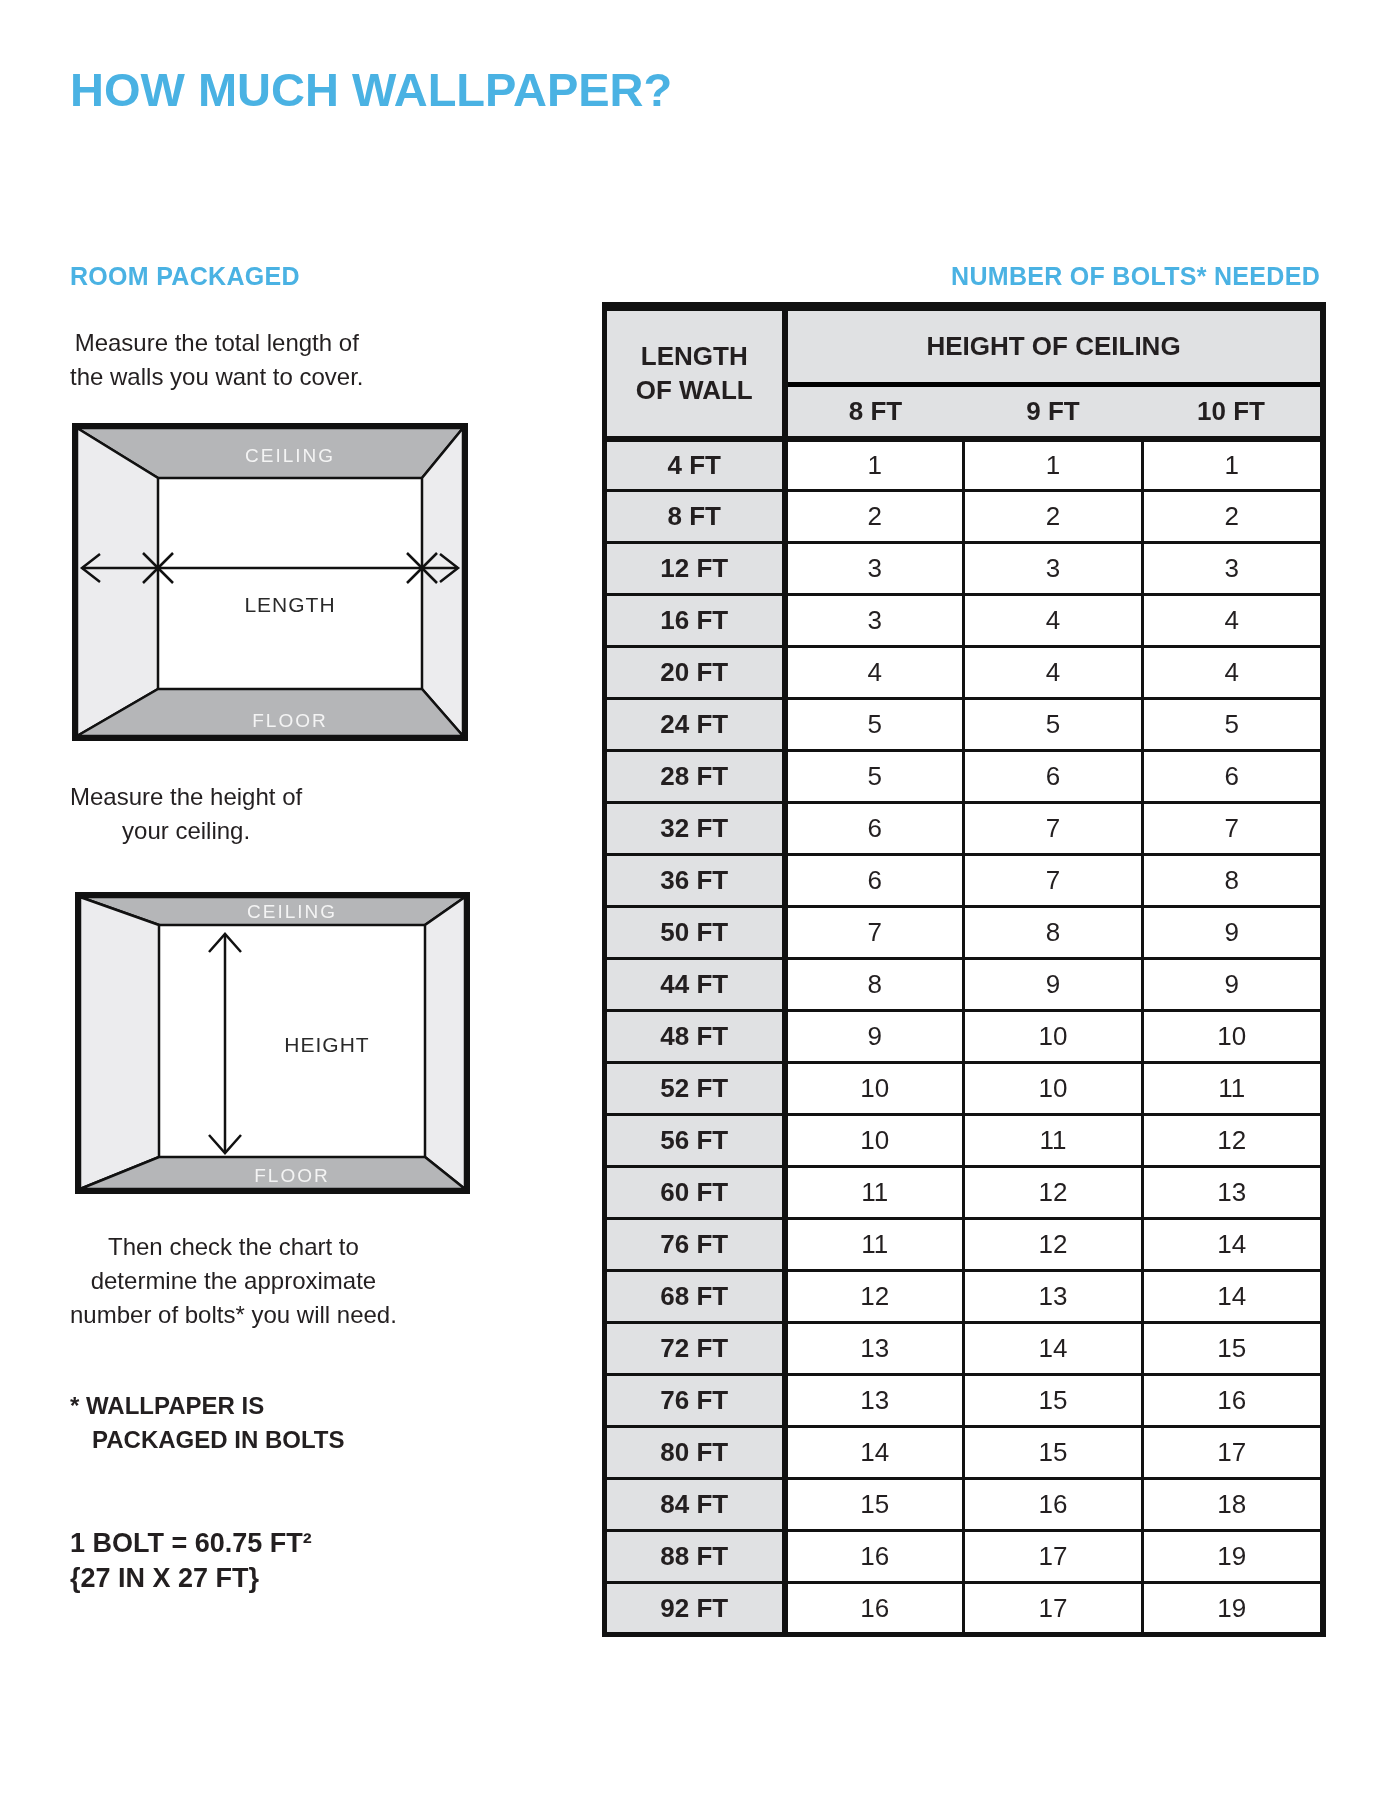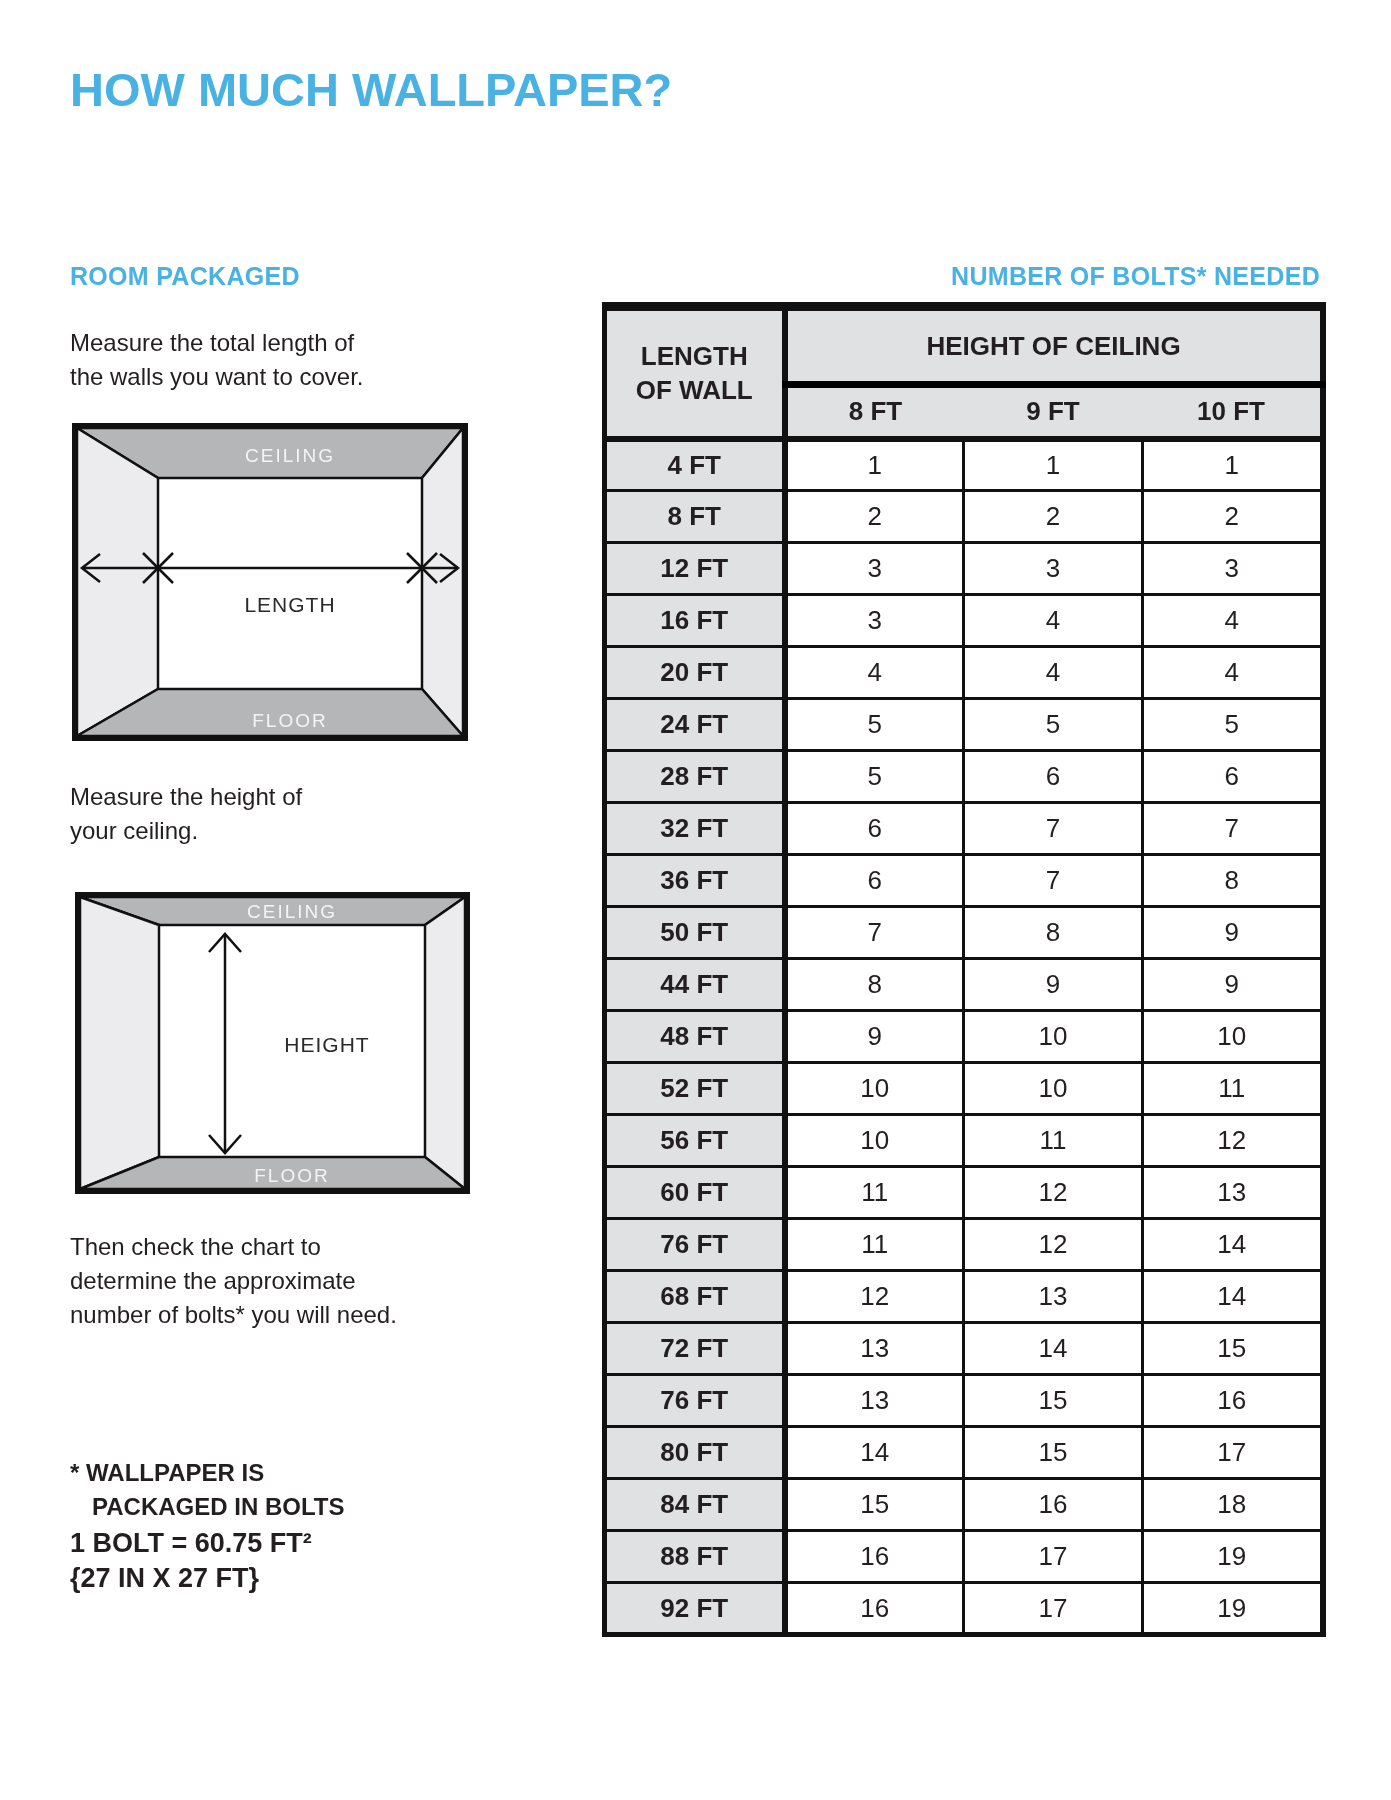--- a/index.html
+++ b/index.html
@@ -3,44 +3,44 @@
 <meta charset="utf-8">
 <style>
   html,body{margin:0;padding:0;background:#fff;}
   #page{position:relative;width:1348px;height:1800px;background:#ffffff;overflow:hidden;
         font-family:"Liberation Sans","DejaVu Sans",sans-serif;color:#231f20;}
   .blue{color:#4ab2e3;}
   #title{position:absolute;left:70px;top:62px;font-size:47px;font-weight:bold;letter-spacing:0px;}
   .section-head{position:absolute;font-size:25px;font-weight:bold;letter-spacing:0.3px;}
   #room-estimates{left:70px;top:262px;}
   #bolts-heading{left:602px;top:262px;width:718px;text-align:right;}
-  .para{position:absolute;left:70px;font-size:24px;line-height:34px;color:#231f20;}
+  .para{position:absolute;left:70px;font-size:24px;line-height:34px;color:#231f20;text-align:center;}
   #para1{top:326px;}
   #para2{top:780px;}
   #para3{top:1230px;}
-  #footnote{position:absolute;left:70px;top:1456px;font-size:24px;line-height:34px;font-weight:bold;}
+  #footnote{position:absolute;left:70px;top:1389px;font-size:24px;line-height:34px;font-weight:bold;}
   #footnote .indent{padding-left:22px;}
   #bolt-def{position:absolute;left:70px;top:1526px;font-size:27px;line-height:35px;font-weight:bold;}
   .diagram{position:absolute;}
   #diagram1{left:72px;top:423px;}
   #diagram2{left:75px;top:892px;}
 
   
   #bolts-table{position:absolute;left:602px;top:302px;width:718px;border-collapse:collapse;table-layout:fixed;
                border-top:9px solid #111;border-bottom:5px solid #111;border-left:5px solid #111;border-right:6px solid #111;}
   #bolts-table th,#bolts-table td{font-size:26px;text-align:center;vertical-align:middle;padding:0;}
   #bolts-table .rl{background:#e0e1e3;font-weight:bold;width:180px;border-right:6px solid #111;}
   #bolts-table .hdr{background:#e0e1e3;font-weight:bold;}
   tr.group-row{height:78px;}
   tr.sub-row{height:54px;}
   tr.data-row{height:52px;}
   tr.data-row td{background:#ffffff;border:3px solid #111;font-weight:normal;}
   tr.data-row .rl{border:3px solid #111;border-right:6px solid #111;}
   th.corner{border-bottom:6px solid #111;border-right:6px solid #111;background:#e0e1e3;font-weight:bold;line-height:34px;}
-  th.group{border-bottom:7px solid #000000;}
+  th.group{border-bottom:5px solid #000000;}
   th.sub{border-bottom:6px solid #111;border-left:none;border-right:none;}
   text{font-family:"Liberation Sans","DejaVu Sans",sans-serif;}
   .wall-label{font-size:19px;letter-spacing:2px;fill:#f4f4f4;}
   .dim-label{font-size:21px;letter-spacing:1px;fill:#2a2a2a;}
 </style>
 </head>
 <body>
 
 <div id="page">
 

